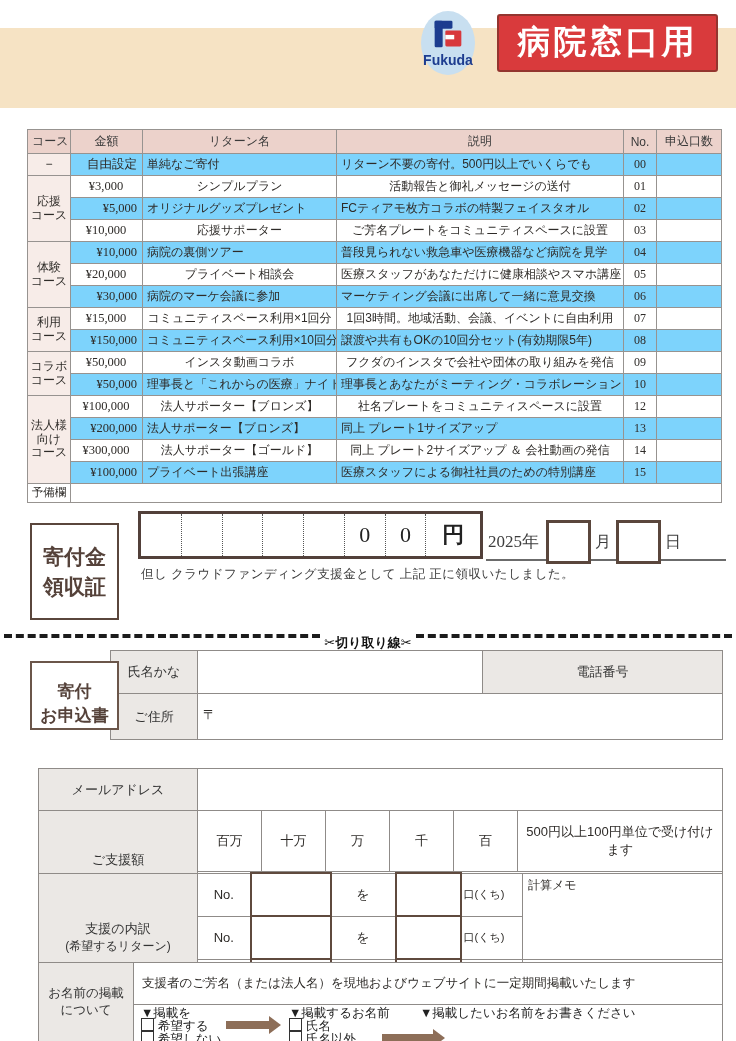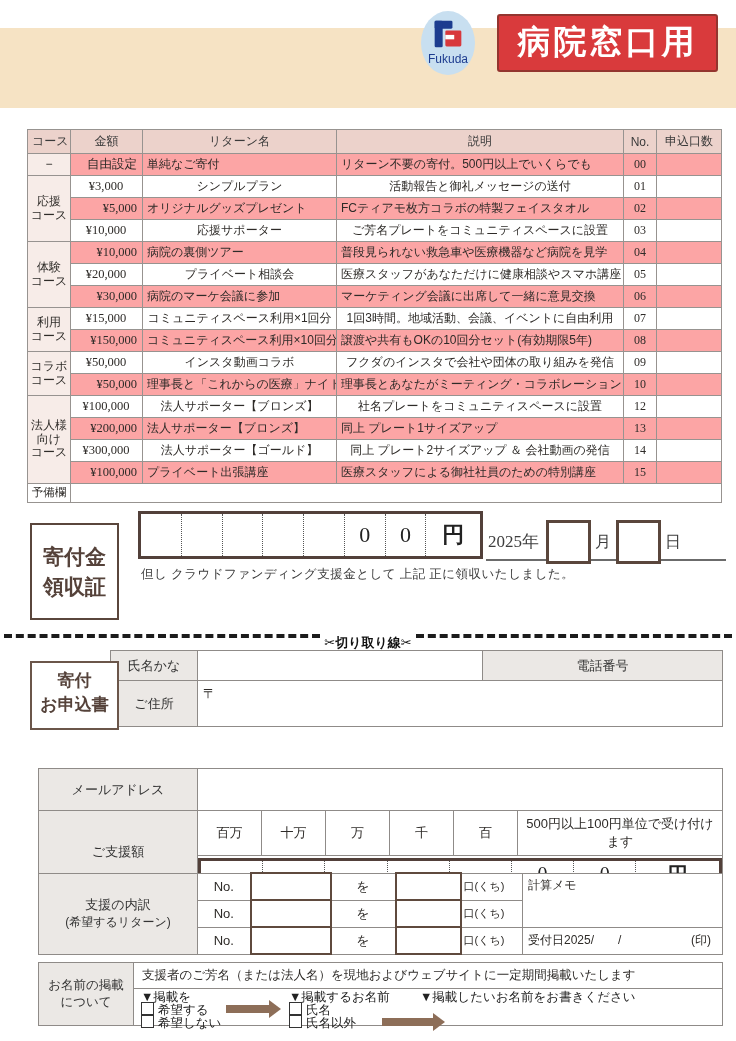--- a/index.html
+++ b/index.html
@@ -8,32 +8,32 @@
 
   
   .band{position:absolute;left:0;top:28px;width:736px;height:80px;background:#f6e3c4;}
   .title{position:absolute;left:32px;top:31px;font-family:"Liberation Serif","DejaVu Serif",serif;
          color:#3b332a;font-weight:600;}
   .title .t1{font-size:26px;line-height:37px;letter-spacing:4px;}
   .title .t2{font-size:28px;line-height:37px;letter-spacing:1px;}
   .logo{position:absolute;left:421px;top:11px;width:54px;height:64px;background:#c8dff0;
         border-radius:50%;text-align:center;}
   .logo svg{margin-top:7px;}
-  .logo .lt{display:block;margin-top:-2px;font-size:12px;font-weight:normal;color:#1d3c8f;}
+  .logo .lt{display:block;margin-top:-2px;font-size:14px;font-weight:bold;color:#1d3c8f;}
   .badge{position:absolute;left:497px;top:14px;width:221px;height:58px;background:#d93a3c;
          border:2px solid #93352f;border-radius:3px;box-sizing:border-box;
          color:#fff;font-weight:bold;font-size:33px;letter-spacing:3px;text-align:center;line-height:52px;}
 
   
   table{border-collapse:collapse;table-layout:fixed;}
   .main{position:absolute;left:27px;top:129px;width:694px;font-size:12px;}
   .main td,.main th{border:1px solid #979390;padding:0 4px;overflow:hidden;white-space:nowrap;}
   .main thead th{background:#ecd2cb;font-weight:normal;height:23px;font-size:12px;color:#3a3a3a;}
   .main tbody tr{height:22px;}
-  .main tr.pink td{background:#fca5a5;}
+  .main tr.pink td{background:#7dd3fc;}
   .main tr.white td{background:#ffffff;text-align:center;}
   .main td.course{background:#f7ece8 !important;text-align:center;line-height:1.15;font-size:12px;padding:0 1px;}
   .main td.amt{text-align:right;font-family:"Liberation Serif","DejaVu Serif",serif;font-size:12.5px;padding-right:5px;}
   .main td.no{text-align:center;font-family:"Liberation Serif","DejaVu Serif",serif;font-size:12px;}
   .main tr.spare{height:19px;}
   .main tr.spare td{background:#fff;}
   .main tr.spare td.course{background:#fff !important;font-size:11.5px;}
 
   
   .rlabel{position:absolute;left:30px;top:523px;width:89px;height:97px;box-sizing:border-box;
@@ -56,31 +56,31 @@
   .rorg{position:absolute;left:110px;top:591px;width:612px;text-align:center;
         font-family:"Liberation Serif","DejaVu Serif",serif;font-size:15px;color:#333;}
   .rorg .seal{color:#a8a49f;margin-left:6px;}
 
   
   .cut{position:absolute;left:4px;top:634px;width:728px;display:flex;align-items:flex-start;}
   .cut .dash{flex:1;border-top:4px dashed #1c1c1c;}
   .cut .lbl{font-size:13px;font-weight:bold;color:#111;margin:0 4px;white-space:nowrap;}
 
   
-  .fgrid td{border:1px solid #8f8b88;background:#fff;font-size:13px;padding:4px 5px;box-sizing:border-box;}
+  .fgrid td{border:1px solid #8f8b88;background:#fff;font-size:13px;padding:12px 5px;box-sizing:border-box;}
   .glabel{background:#ebe8e5 !important;text-align:center;color:#333;}
   .tblA{position:absolute;left:110px;top:650px;width:612px;}
   .tblB{position:absolute;left:38px;top:768px;width:684px;}
   .tblC{position:absolute;left:38px;top:810px;width:684px;}
   .tblD{position:absolute;left:38px;top:872px;width:684px;}
   .tblE{position:absolute;left:38px;top:962px;width:684px;}
   .appbox{position:absolute;left:30px;top:661px;width:89px;height:69px;box-sizing:border-box;
           border:2px solid #6b564a;background:#fff;z-index:3;text-align:center;
           font-family:"Liberation Serif","DejaVu Serif",serif;font-weight:bold;color:#55423a;
-          font-size:17px;line-height:24px;padding-top:6px;}
+          font-size:17px;line-height:24px;padding-top:17px;}
   .phone-dash{text-align:center;font-size:15px;letter-spacing:2px;}
   .postal{vertical-align:top;font-size:12px;padding-top:2px;}
   .dighead{text-align:center;font-size:12px;}
   .note-s{font-size:10px;text-align:center;padding:0 2px;}
   .supbox{height:38px;border:3px solid #52403a;}
   .supbox .c{font-size:20px;}
   .tblD td{font-size:13px;}
   .tblD td.wbox{border:2px solid #5f4a3e;background:#fff;}
   .tblD td.ctr{text-align:center;}
   .tblD td.kuchi{font-size:11px;padding-left:2px;}

